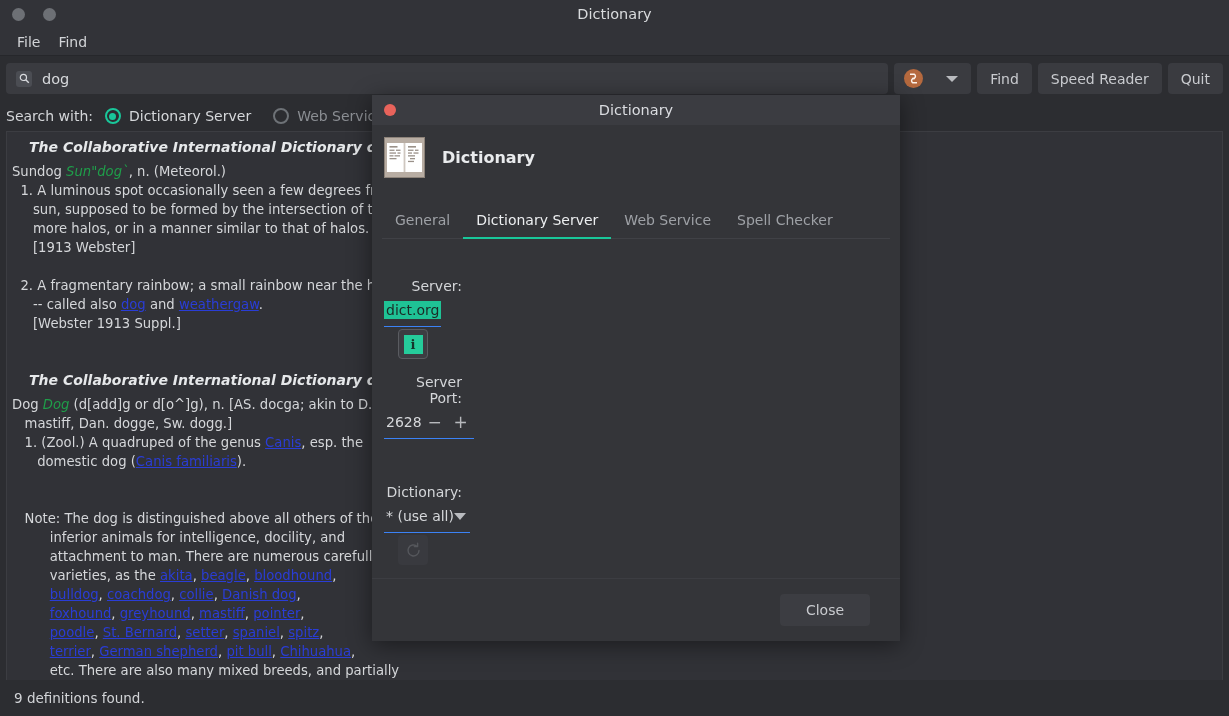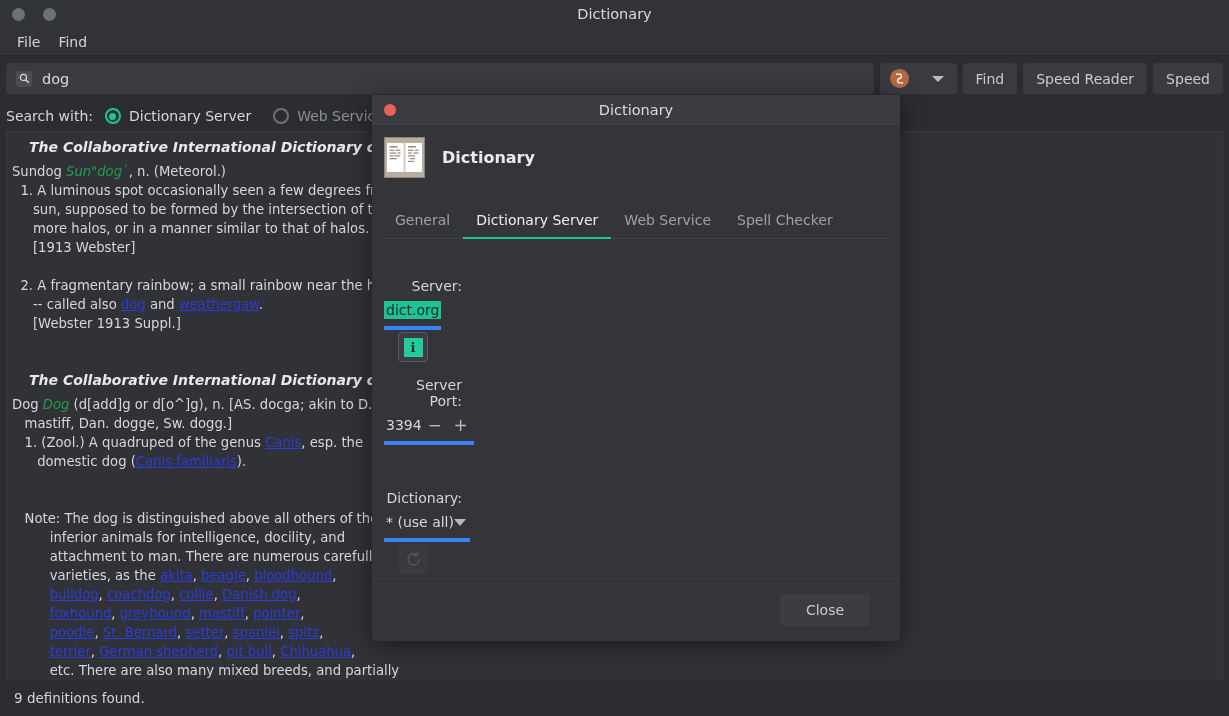--- a/index.html
+++ b/index.html
@@ -309,21 +309,21 @@
     width: 78px;
     text-align: right;
     font-size: 14px;
     color: #d4d6d9;
     padding-top: 7px;
     padding-right: 12px;
     flex: none;
   }
   .field {
     flex: 1 1 auto;
-    border-bottom: 4px solid #3b82f6;
+    border-bottom: 1px solid #3b82f6;
     height: 32px;
     display: flex;
     align-items: center;
     min-width: 0;
   }
   .field-text {
     font-size: 14px;
     color: #d6d8db;
     padding-left: 2px;
   }
@@ -436,21 +436,21 @@
           <path d="M10 10.8 H5.8 a2.4 2.4 0 0 1 0 -4.2 H7.6" fill="none" stroke="#fdf2ea" stroke-width="1.5"></path>
         </svg>
       </span>
     </button>
     <button class="tool-btn split-right">
       <span class="caret-down"></span>
     </button>
 
     <button class="tool-btn">Find</button>
     <button class="tool-btn">Speed Reader</button>
-    <button class="tool-btn">Speed</button>
+    <button class="tool-btn">Quit</button>
   </div>
 
   <div id="searchwith-row">
     <span id="searchwith-label">Search with:</span>
 
     <label class="radio-opt">
       <span class="radio-circle checked"></span>
       <span class="radio-label">Dictionary Server</span>
     </label>
 
@@ -524,21 +524,21 @@
         <span class="field-text selected">dict.org</span>
       </div>
       <div class="side-btn" id="info-btn">
         <span id="info-square">i</span>
       </div>
     </div>
 
     <div class="form-row">
       <div class="form-label">Server Port:</div>
       <div class="field">
-        <span class="field-text">3394</span>
+        <span class="field-text">2628</span>
         <span class="field-spacer"></span>
         <span class="step-btn">−</span>
         <span class="step-btn">+</span>
       </div>
       <div class="side-btn" style="visibility:hidden"></div>
     </div>
 
     <div class="form-row">
       <div class="form-label">Dictionary:</div>
       <div class="field">

